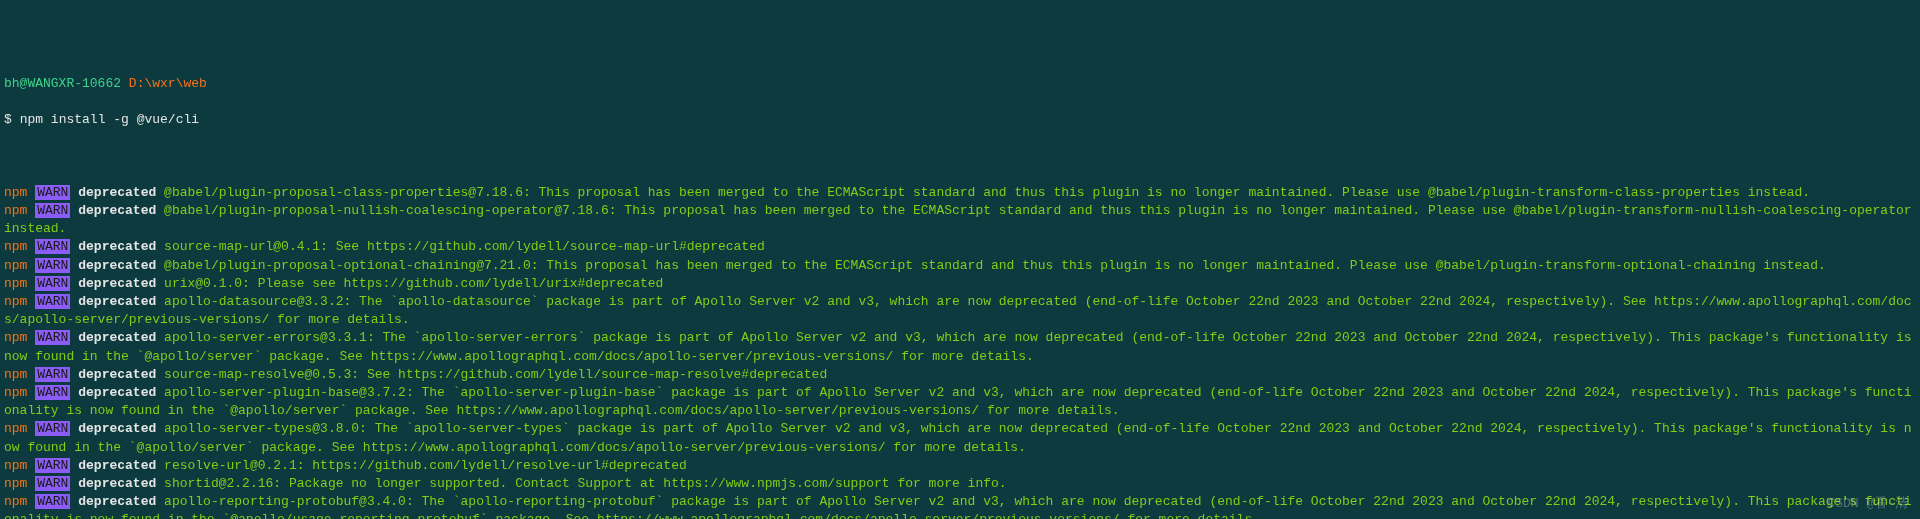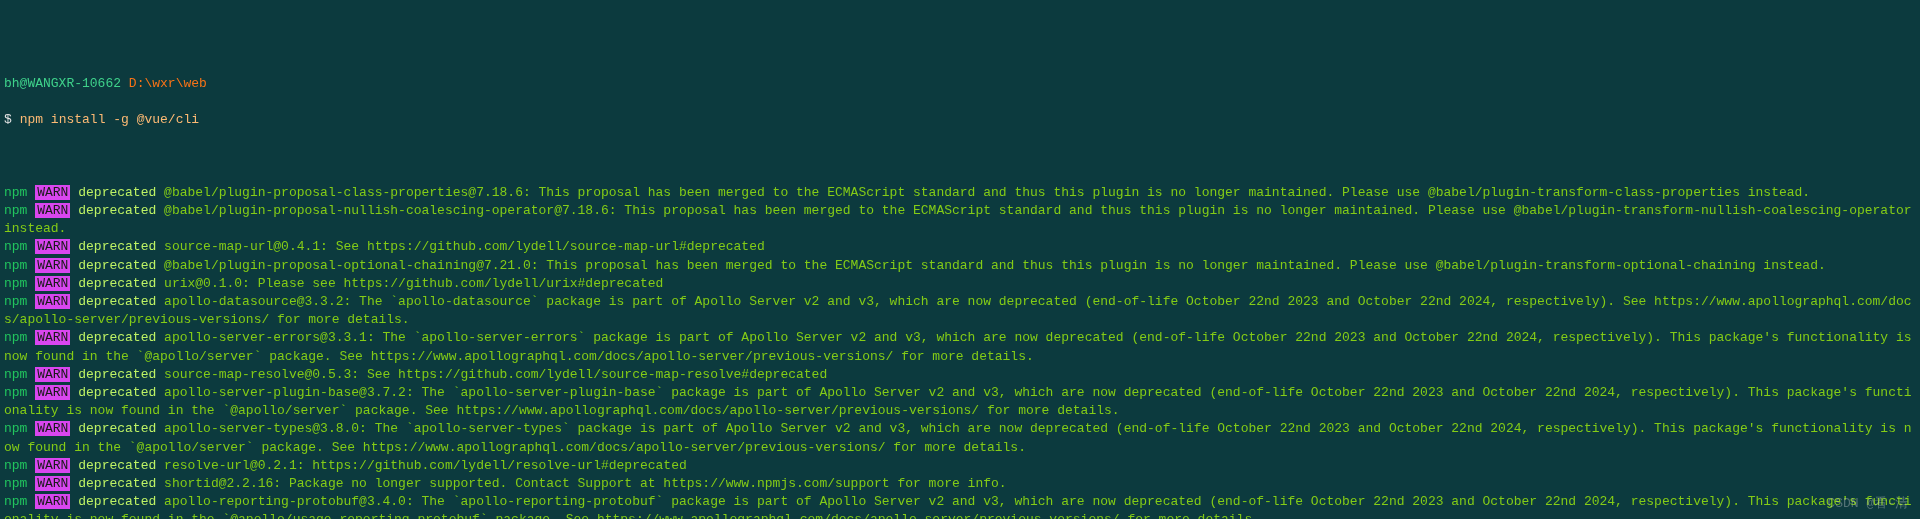--- a/index.html
+++ b/index.html
@@ -18,28 +18,28 @@
   }
   .term {
     padding: 2px 4px;
     box-sizing: border-box;
     height: 100%;
     position: relative;
   }
   .prompt-host { color: #3fd28b; }
   .prompt-path { color: #f97316; }
   .prompt-sym { color: #e6e6e6; }
-  .cmd { color: #fdba74; }
-  .npm { color: #22c55e; }
+  .cmd { color: #e5e5e5; }
+  .npm { color: #f97316; }
   .warn-box {
-    background: #d946ef;
+    background: #8b5cf6;
     color: #1a1a1a;
     padding: 0 2px;
   }
-  .deprecated { color: #bef264; }
+  .deprecated { color: #e5e5e5; font-weight: bold; }
   .msg { color: #84cc16; }
   .watermark {
     position: absolute;
     right: 12px;
     bottom: 42px;
     color: rgba(220,220,220,0.35);
     font-size: 13px;
     pointer-events: none;
   }
   .line { display:block; }

